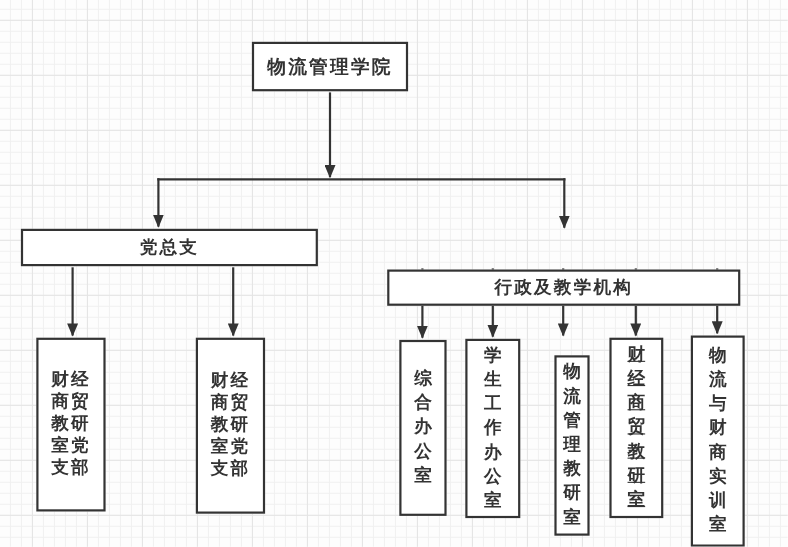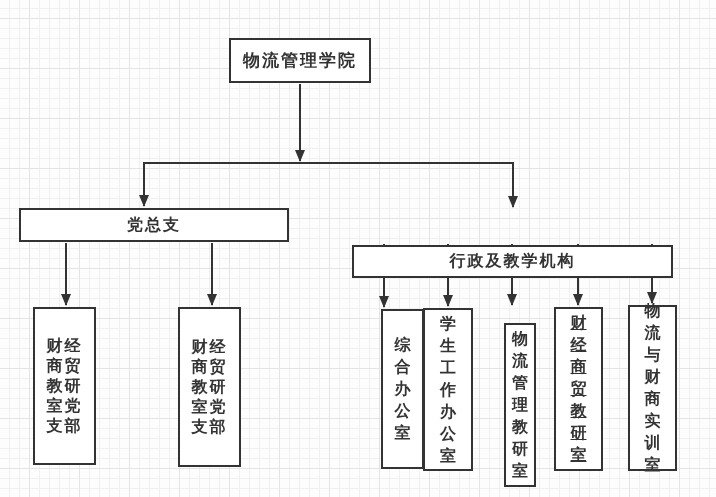--- a/index.html
+++ b/index.html
@@ -101,33 +101,33 @@
   </div>
 
   <div class="node node-v node-v2" style="left:33px; top:307px; width:63px; height:158px;">
     <span class="label">财经商贸教研室党支部</span>
   </div>
 
   <div class="node node-v node-v2" style="left:178px; top:307px; width:63px; height:160px;">
     <span class="label">财经商贸教研室党支部</span>
   </div>
 
-  <div class="node node-v node-v1" style="left:381px; top:309px; width:43px; height:160px;">
+  <div class="node node-v node-v1" style="left:363px; top:309px; width:43px; height:160px;">
     <span class="label">综合办公室</span>
   </div>
 
   <div class="node node-v node-v1" style="left:423px; top:308px; width:50px; height:163px;">
     <span class="label">学生工作办公室</span>
   </div>
 
   <div class="node node-v node-v1" style="left:504px; top:307px; width:32px; height:164px;margin-top:16px;">
     <span class="label">物流管理教研室</span>
   </div>
 
   <div class="node node-v node-v1" style="left:554px; top:307px; width:49px; height:164px;text-decoration:underline;">
     <span class="label">财经商贸教研室</span>
   </div>
 
-  <div class="node node-v node-v1" style="left:628px; top:305px; width:49px; height:166px;">
+  <div class="node node-v node-v1" style="left:628px; top:305px; width:49px; height:192px;">
     <span class="label">物流与财商实训室</span>
   </div>
 
 </div>
 
 </body></html>

